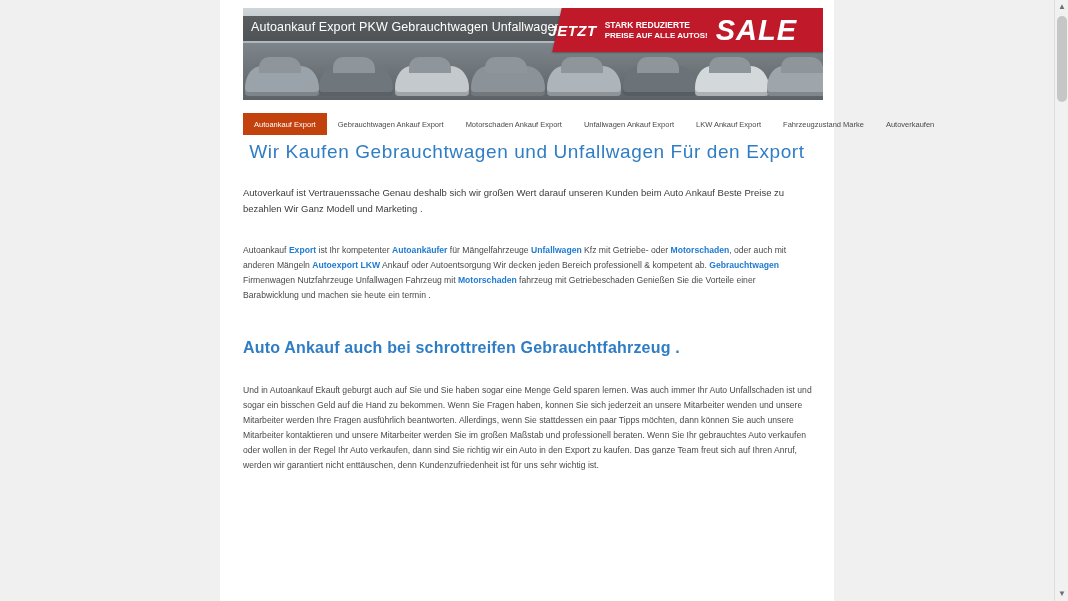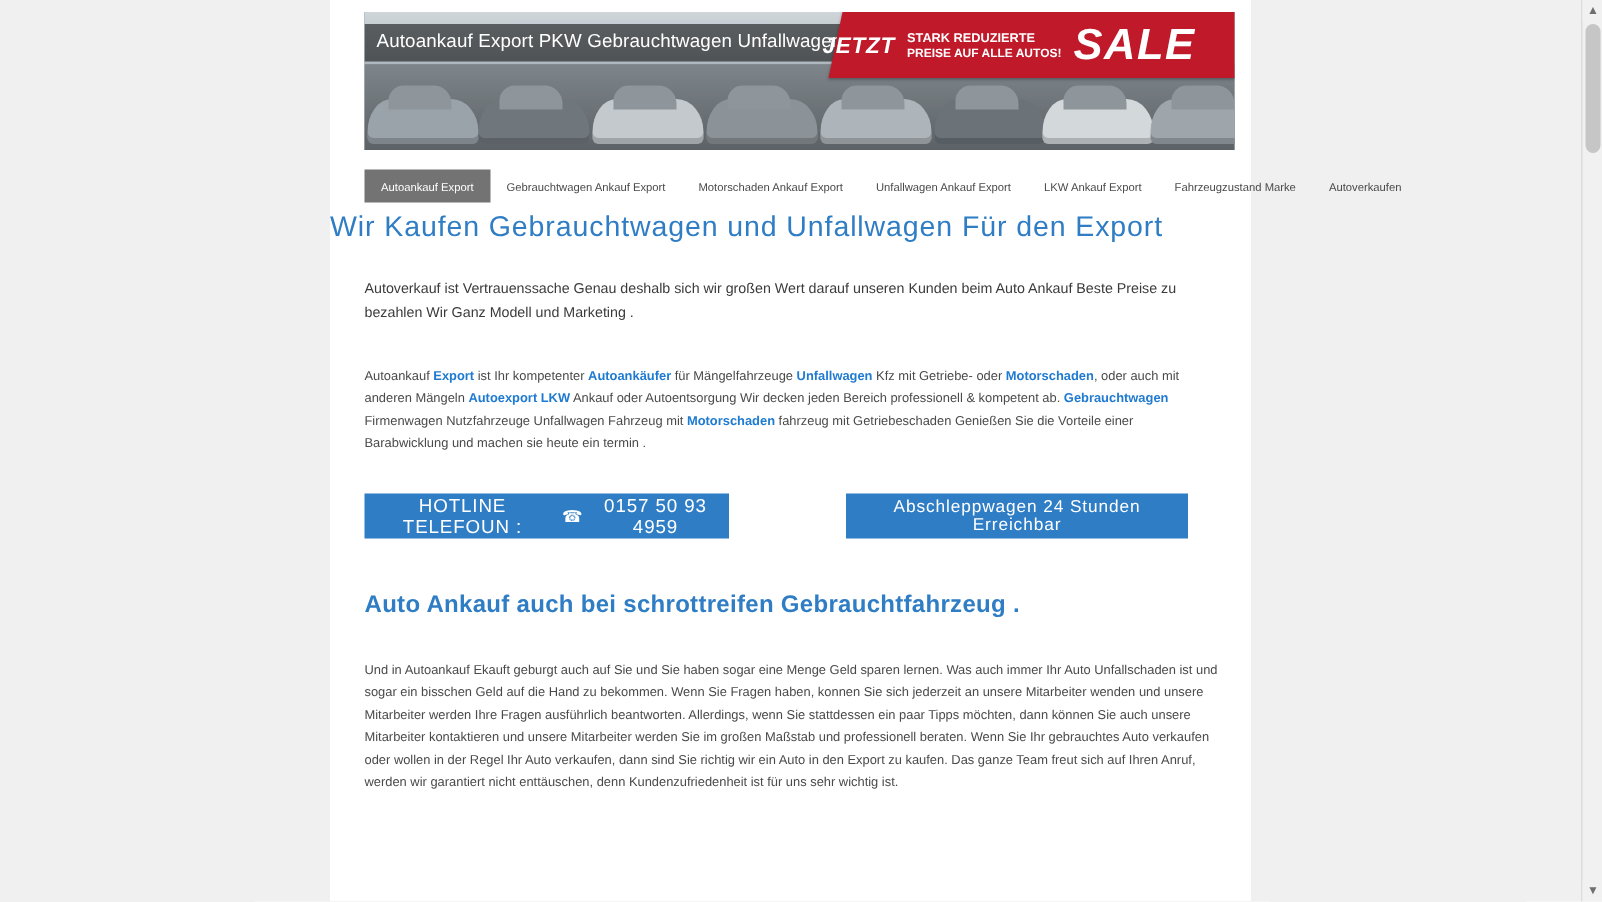--- a/index.html
+++ b/index.html
@@ -167,36 +167,37 @@
   }
   .nav a {
     display: flex;
     align-items: center;
     padding: 0 11px;
     color: #4a4a4a;
     text-decoration: none;
     white-space: nowrap;
   }
   .nav a.active {
-    background: #737373;
+    background: #c2410c;
     color: #ffffff;
   }
 
   
   .h1 {
     margin: 33px 0 0 0;
     text-align: center;
     color: #2f7dc4;
     font-size: 19px;
     letter-spacing: .6px;
     font-weight: normal;
   }
   .h1 .lead { font-size: 21px; }
   .h1-2 {
     margin: 6px 0 0 0;
+    text-align: center;
     color: #2f7dc4;
     font-size: 19px;
     letter-spacing: .6px;
     font-weight: normal;
   }
 
   .body-col { margin: 0 20px 0 23px; width: 570px; }
 
   p.intro {
     margin: 22px 0 0 0;
@@ -297,28 +298,20 @@
     <h2 class="h1-2">Wir Kaufen Gebrauchtwagen und Unfallwagen Für den Export</h2>
 
     <div class="body-col">
 
       <p class="intro">Autoverkauf ist Vertrauenssache  Genau deshalb sich wir großen Wert darauf unseren Kunden beim Auto Ankauf Beste Preise zu bezahlen Wir Ganz Modell und Marketing .</p>
 
       <p class="para">
         <span>Autoankauf </span><a class="lnk" href="#">Export</a><span> ist Ihr kompetenter </span><a class="lnk" href="#">Autoankäufer</a><span> für Mängelfahrzeuge </span><a class="lnk" href="#">Unfallwagen</a><span> Kfz mit Getriebe- oder </span><a class="lnk" href="#">Motorschaden</a><span>, oder auch mit anderen Mängeln </span><a class="lnk" href="#">Autoexport LKW</a><span> Ankauf oder Autoentsorgung Wir decken jeden Bereich professionell &amp; kompetent ab. </span><a class="lnk" href="#">Gebrauchtwagen</a><span> Firmenwagen Nutzfahrzeuge Unfallwagen Fahrzeug mit </span><a class="lnk" href="#">Motorschaden</a><span> fahrzeug mit Getriebeschaden Genießen Sie die Vorteile einer Barabwicklung und machen sie heute ein termin .</span>
       </p>
 
-      <div class="cta-row">
-        <button class="btn hotline">
-          <span>HOTLINE TELEFOUN :</span>
-          <span class="phone-ico">☎</span>
-          <span>0157 50 93 4959</span>
-        </button>
-        <button class="btn tow">Abschleppwagen 24 Stunden Erreichbar</button>
-      </div>
 
       <h3 class="h2">Auto Ankauf auch bei schrottreifen Gebrauchtfahrzeug .</h3>
       <p class="para">Und in Autoankauf Ekauft geburgt auch auf Sie und Sie haben sogar eine Menge Geld sparen lernen. Was auch immer Ihr Auto Unfallschaden ist und sogar ein bisschen Geld auf die Hand zu bekommen. Wenn Sie Fragen haben, konnen Sie sich jederzeit an unsere Mitarbeiter wenden und unsere Mitarbeiter werden Ihre Fragen ausführlich beantworten. Allerdings, wenn Sie stattdessen ein paar Tipps möchten, dann können Sie auch unsere Mitarbeiter kontaktieren und unsere Mitarbeiter werden Sie im großen Maßstab und professionell beraten. Wenn Sie Ihr gebrauchtes Auto verkaufen oder wollen in der Regel Ihr Auto verkaufen, dann sind Sie richtig wir ein Auto in den Export zu kaufen. Das ganze Team freut sich auf Ihren Anruf, werden wir garantiert nicht enttäuschen, denn Kundenzufriedenheit ist für uns sehr wichtig ist.</p>
 
     </div>
   </div>
 </div>
 
 <div class="scrollbar">
   <div class="arrow-up">▲</div>

